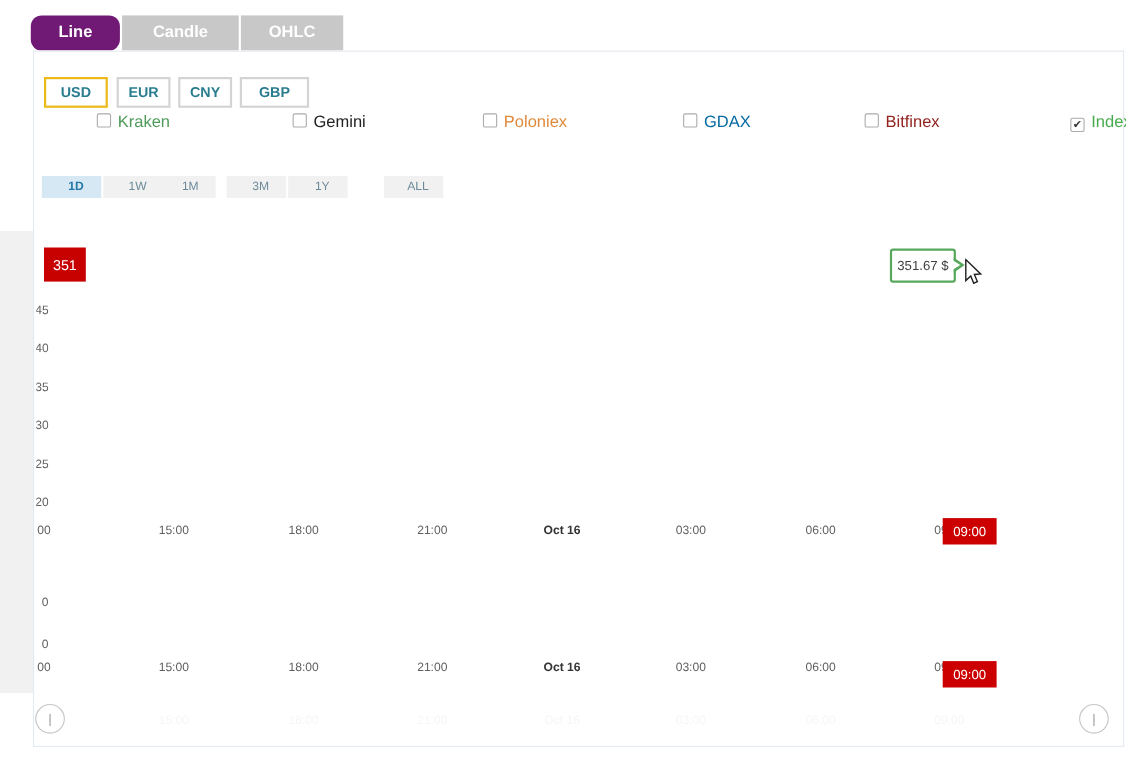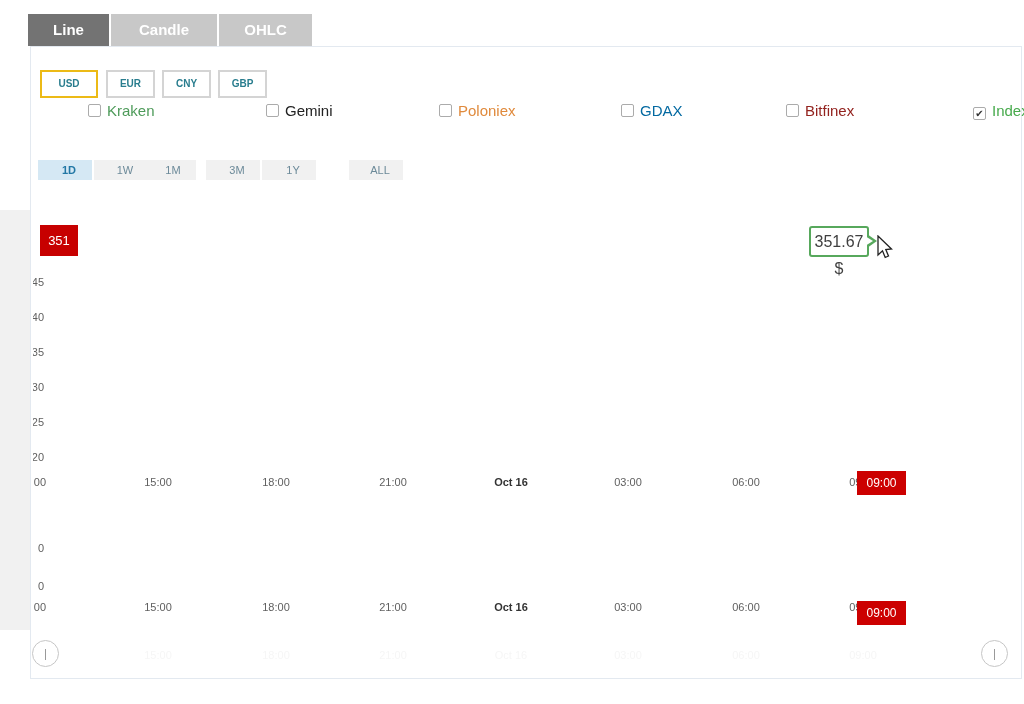--- a/index.html
+++ b/index.html
@@ -3,30 +3,30 @@
 <meta charset="utf-8">
 <style>
   * { margin:0; padding:0; box-sizing:border-box; }
   html,body { width:1024px; height:704px; background:#fff; overflow:hidden;
               font-family:"Liberation Sans","DejaVu Sans",sans-serif; }
   #page { position:relative; width:1024px; height:704px; }
 
   
   .tab { position:absolute; top:14px; height:32px; color:#fff; font-size:15px; font-weight:bold;
          text-align:center; line-height:32px; background:#c8c8c8; cursor:pointer; }
-  .tab.active { background:#737373; }
+  .tab.active { background:#701a75;border-radius:10px; }
 
   
   #container { position:absolute; left:30px; top:46px; width:992px; height:633px;
                background:#fff; border:1px solid #e3e9f0; }
   #left-gutter { position:absolute; left:0; top:210px; width:30px; height:420px; background:#f1f1f1; }
 
   
   .cur { position:absolute; top:70px; height:28px; background:#fff; border:2px solid #d4d4d4;
-         color:#297d8e; font-size:10px; font-weight:bold; text-align:center; line-height:24px; cursor:pointer; }
+         color:#297d8e; font-size:13px; font-weight:bold; text-align:center; line-height:24px; cursor:pointer; }
   .cur.active { border-color:#ecba16; }
 
   
   .exch { position:absolute; top:102px; height:18px; font-size:15px; cursor:pointer; white-space:nowrap;padding-left:48px; }
   .cbx { display:inline-block; width:13px; height:13px; border:1px solid #ababab; background:#fff;
          border-radius:2px; vertical-align:-1px; margin-right:6px; font-size:10px; line-height:11px;
          text-align:center; color:#333; }
 
   
   .rng { position:absolute; top:160px; width:54px; height:20px; background:#f1f1f1; color:#6c8a99;
@@ -44,21 +44,21 @@
   .xlab.nav { color:#f6f6f6; }
 
   
   .badge { position:absolute; background:#cc0000; color:#fff; font-weight:normal; text-align:center; z-index:6; }
   #price-badge { left:40px; top:225px; width:38px; height:31px; font-size:13px; line-height:31px; background:#c70000; }
   #time-badge-main { left:857px; top:471px; width:49px; height:24px; font-size:12px; line-height:24px; }
   #time-badge-vol  { left:857px; top:601px; width:49px; height:24px; font-size:12px; line-height:24px; }
 
   
   #tooltip { position:absolute; left:809px; top:226px; width:60px; height:31px; background:#fff;
-             border:2px solid #57a85c; border-radius:3px; font-size:16px; color:#404040;
+             border:2px solid #57a85c; border-radius:3px; font-size:12px; color:#404040;
              text-align:center; line-height:27px; z-index:7; }
   #tooltip .arr-o { position:absolute; right:-10px; top:6px; width:0; height:0;
                     border:7px solid transparent; border-left:10px solid #57a85c; border-right:0; }
   #tooltip .arr-i { position:absolute; right:-6px; top:8px; width:0; height:0;
                     border:5px solid transparent; border-left:8px solid #fff; border-right:0; }
 
   
   .handle { position:absolute; top:640px; width:27px; height:27px; border-radius:50%;
             background:#fff; border:1px solid #c6c6c6; z-index:5; cursor:ew-resize; }
   .handle .grip { position:absolute; left:12px; top:8px; width:1px; height:11px; background:#999; }
@@ -202,21 +202,21 @@
   <div class="tab active" style="left:28px;width:81px;">Line</div>
   <div class="tab" style="left:111px;width:106px;">Candle</div>
   <div class="tab" style="left:219px;width:93px;">OHLC</div>
 
   <div id="container"></div>
   <div id="left-gutter"></div>
 
   <div class="cur active" style="left:40px;width:58px;">USD</div>
   <div class="cur" style="left:106px;width:49px;">EUR</div>
   <div class="cur" style="left:162px;width:49px;">CNY</div>
-  <div class="cur" style="left:218px;width:49px;">GBP</div>
+  <div class="cur" style="left:218px;width:63px;">GBP</div>
 
   <label class="exch" style="left:40px;color:#4e9b5a;"><span class="cbx"></span><span>Kraken</span></label>
   <label class="exch" style="left:218px;color:#222;"><span class="cbx"></span><span>Gemini</span></label>
   <label class="exch" style="left:391px;color:#e08a3c;"><span class="cbx"></span><span>Poloniex</span></label>
   <label class="exch" style="left:573px;color:#0369a1;"><span class="cbx"></span><span>GDAX</span></label>
   <label class="exch" style="left:738px;color:#93231f;"><span class="cbx"></span><span>Bitfinex</span></label>
   <label class="exch" style="left:925px;color:#47aa4c;"><span class="cbx" id="index-check">✔</span><span>Index</span></label>
 
   <div class="rng active" style="left:38px;">1D</div>
   <div class="rng" style="left:94px;">1W</div>

